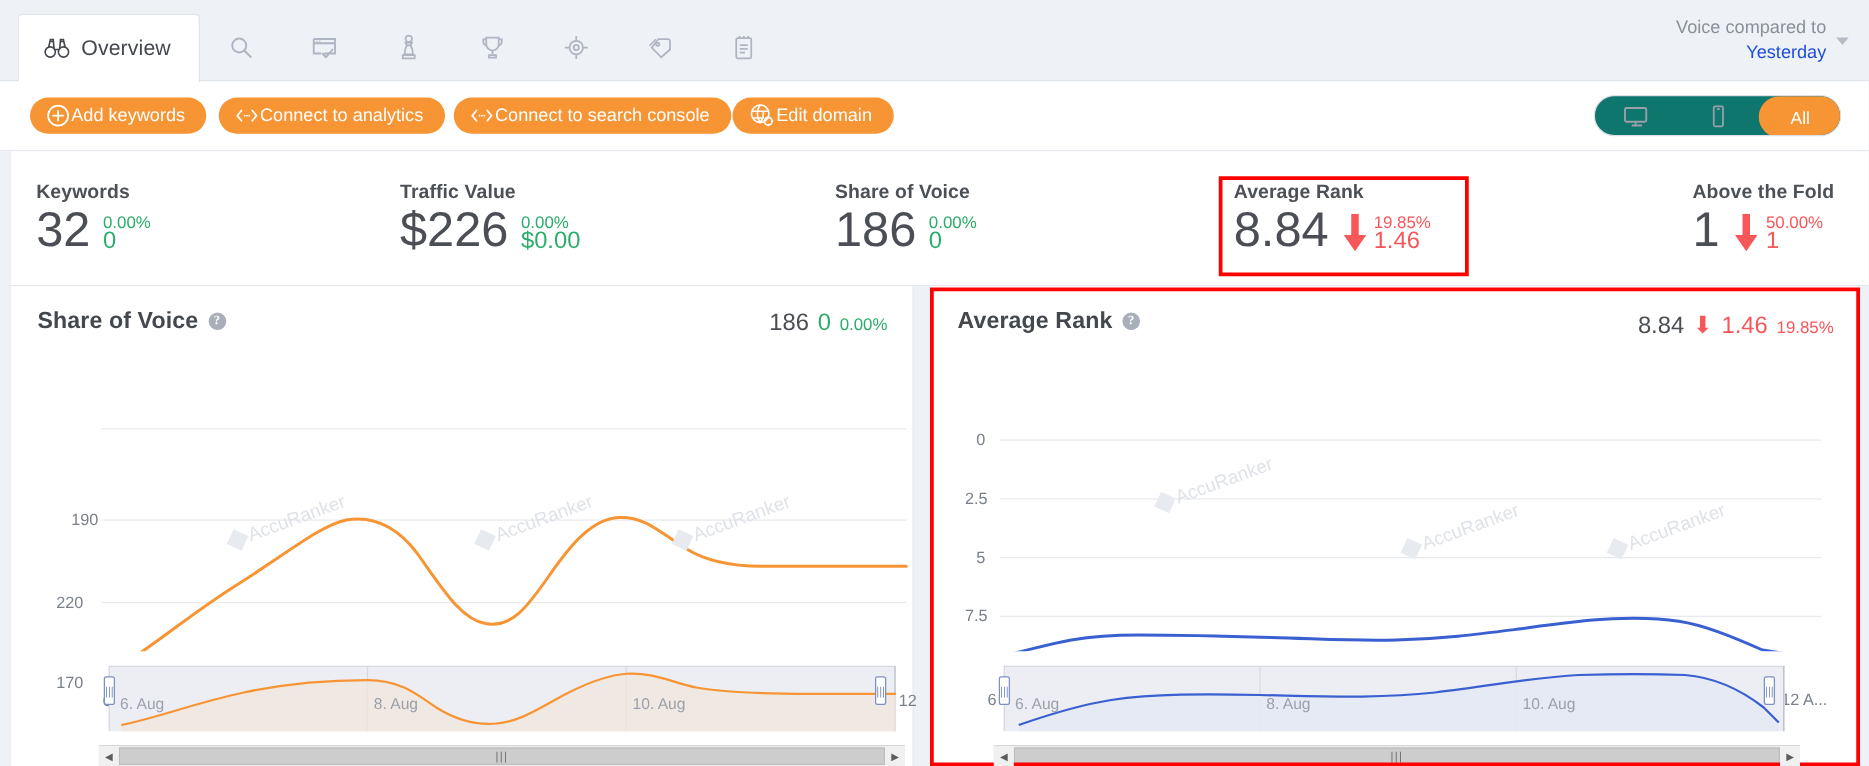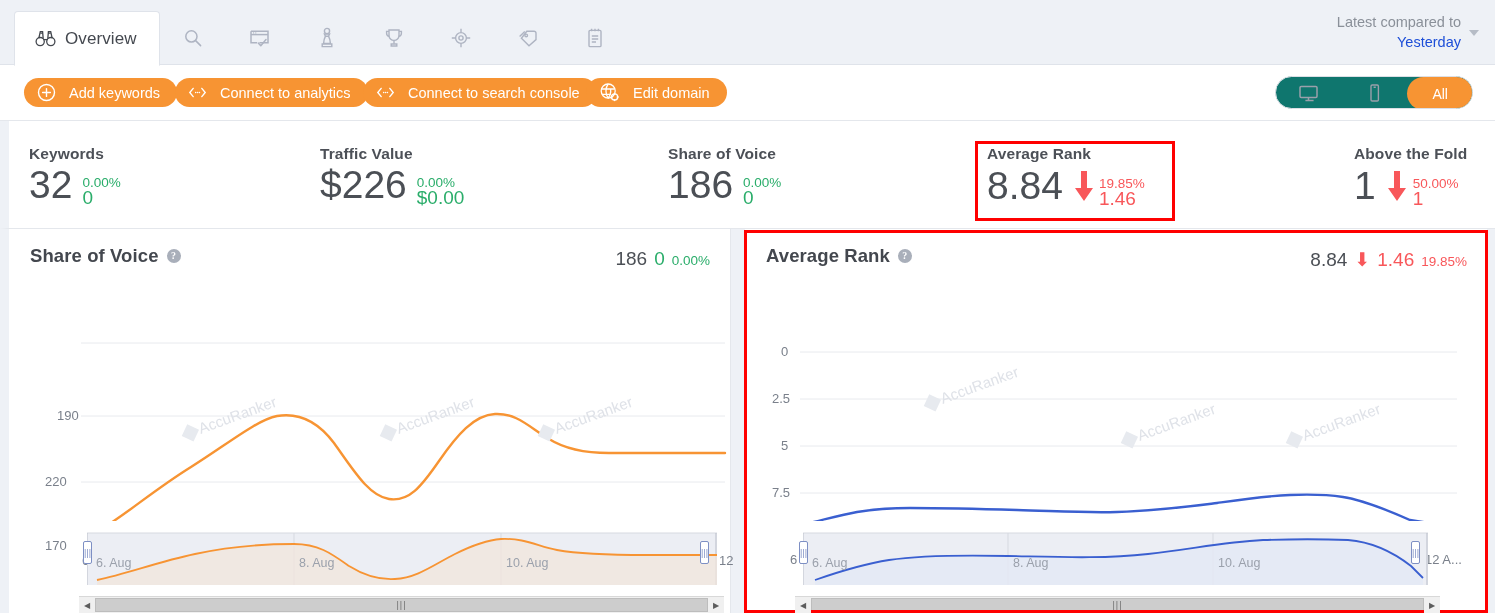--- a/index.html
+++ b/index.html
@@ -58,21 +58,21 @@
   .actionbar {
     position: absolute; left: 0; top: 65px; width: 1495px; height: 56px;
     background: #ffffff; border-bottom: 1px solid #e4e7ec;
   }
   .btn-pill {
     position: absolute; top: 13px; height: 29px;
     background: #f79433; color: #ffffff;
     border: none; border-radius: 15px;
     font-family: "Liberation Sans", sans-serif;
     font-size: 14.5px; cursor: pointer;
-    display: flex; align-items: center; gap: 13px;
+    display: flex; align-items: center; gap: 1px;
     padding: 0 17px 0 13px;
     white-space: nowrap;
   }
   .btn-pill .ico { flex: 0 0 auto; }
 
   .devtoggle {
     position: absolute; right: 22px; top: 11px;
     width: 198px; height: 33px;
     border: 1px solid #dcdfe5; border-radius: 17px;
     background: #0f766e; display: flex; align-items: flex-start;
@@ -91,21 +91,21 @@
   .metrics {
     position: absolute; left: 0; top: 121px; width: 1495px; height: 108px;
     background: #ffffff; border-bottom: 1px solid #e4e7ec;
     border-left: 9px solid #eef1f6;
   }
   .metric { position: absolute; top: 24px; }
   .metric .mlabel {
     font-size: 15.5px; color: #4c5057; font-weight: bold; letter-spacing: .1px;
     margin-bottom: 2px;
   }
-  .mrow { display: flex; align-items: flex-end; }
+  .mrow { display: flex; align-items: flex-start; }
   .mval { font-size: 39px; line-height: 40px; color: #4b4f55; }
   .mdelta { margin-left: 10px; margin-top: 5px; line-height: 15px; }
   .mdelta .pct { font-size: 13.5px; }
   .mdelta .abs { font-size: 19px; }
   .green { color: #2aad6a; }
   .red { color: #f8575a; }
   .arrow-down {
     display: inline-block; margin: 6px 2px 0 8px;
   }
   .hl-box { position: absolute; border: 3px solid #ff0000; pointer-events: none; }
@@ -279,21 +279,21 @@
               <path d="M5.8 9 h6.4 M5.8 12 h6.4 M5.8 15 h4.2"></path>
             </g>
           </svg>
         </span>
       </div>
 
     </div>
 
     <div class="compare">
       <div class="lines">
-        <div class="l1">Latest compared to</div>
+        <div class="l1">Voice compared to</div>
         <div class="l2">Yesterday</div>
       </div>
       <span class="caret"></span>
     </div>
   </div>
 
   <div class="actionbar">
 
     <button class="btn-pill" style="left:24px;">
       <span class="ico">

